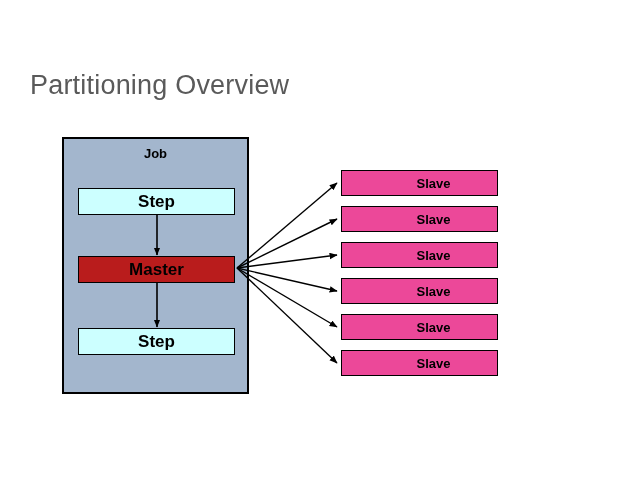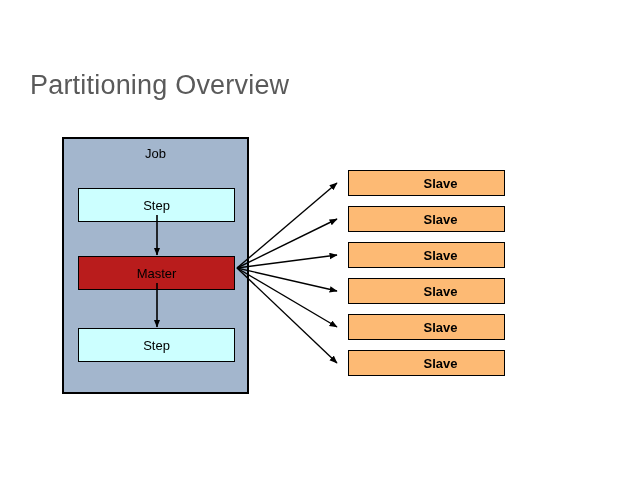--- a/index.html
+++ b/index.html
@@ -36,53 +36,53 @@
     border: 2px solid #000000;
     box-sizing: border-box;
   }
   #job-label {
     position: absolute;
     left: 0;
     top: 7px;
     width: 100%;
     text-align: center;
     font-size: 13px;
-    font-weight: normal;
+    font-weight: bold;
     color: #000000;
   }
   .inner-box {
     position: absolute;
     left: 78px;
     width: 157px;
-    height: 34px;
+    height: 27px;
     border: 1px solid #000000;
     box-sizing: border-box;
     display: flex;
     align-items: center;
     justify-content: center;
-    font-size: 13px;
-    font-weight: normal;
+    font-size: 17px;
+    font-weight: bold;
     color: #000000;
   }
   .step-box {
     background: #ccffff;
   }
   .master-box {
     background: #b91c1c;
   }
   #step-top  { top: 188px; }
   #master    { top: 256px; }
   #step-bot  { top: 328px; }
 
   .slave-box {
     position: absolute;
-    left: 348px;
+    left: 341px;
     width: 157px;
     height: 26px;
-    background: #fdba74;
+    background: #ec4899;
     border: 1px solid #000000;
     box-sizing: border-box;
     display: flex;
     align-items: center;
     justify-content: center;
     font-size: 13px;
     font-weight: bold;
     color: #000000;
     padding-left: 28px;
   }

